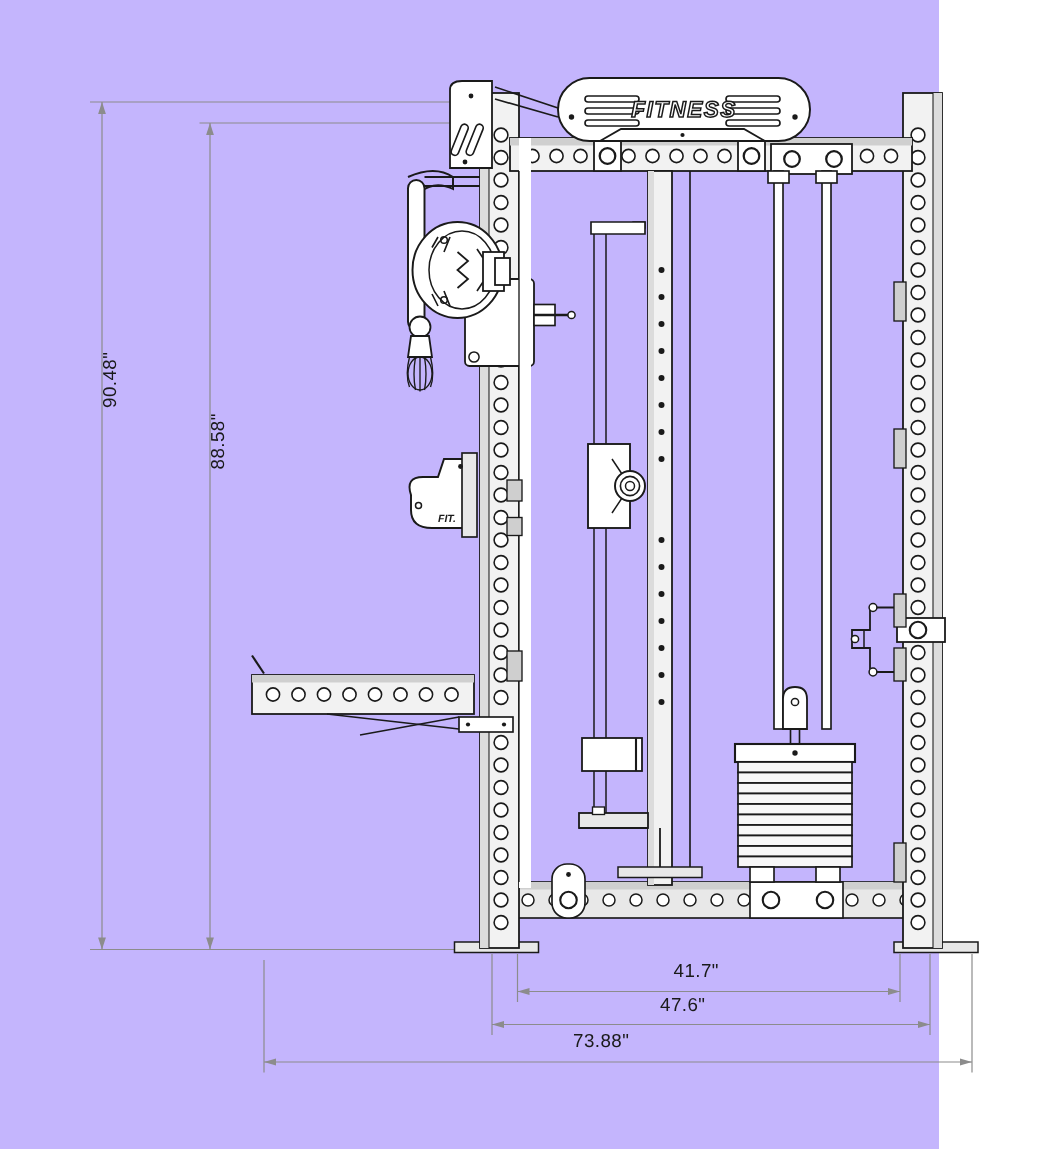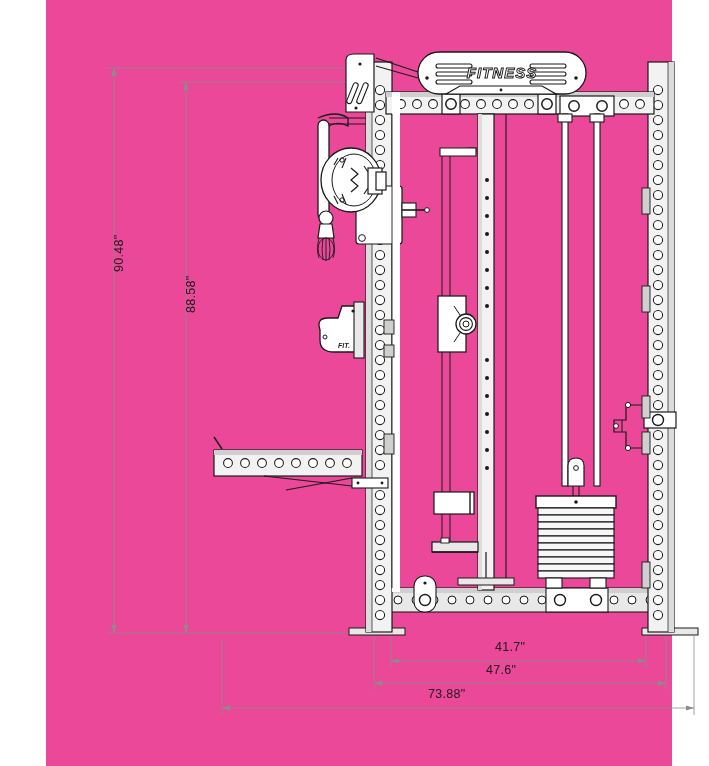--- a/index.html
+++ b/index.html
@@ -4,21 +4,21 @@
 <title>Power Rack Technical Drawing</title>
 <style>
   html,body{margin:0;padding:0;background:#ffffff;}
   body{
     width:709px;height:766px;
     font-family:"Liberation Sans", sans-serif;
     color:#1a1a1a;
     position:relative;
     overflow:hidden;
   }
-  #stage{position:relative;width:626px;height:766px;background:#ec4899;margin-left:46px;}
+  #stage{position:relative;width:626px;height:766px;background:#c4b5fd;}
   #stage svg{position:absolute;left:0;top:0;}
   .dim-label{
     position:absolute;
     font-family:"Liberation Sans", sans-serif;
     font-size:12.5px;
     letter-spacing:0.3px;
     color:#1a1a1a;
     white-space:nowrap;
     user-select:none;
   }

